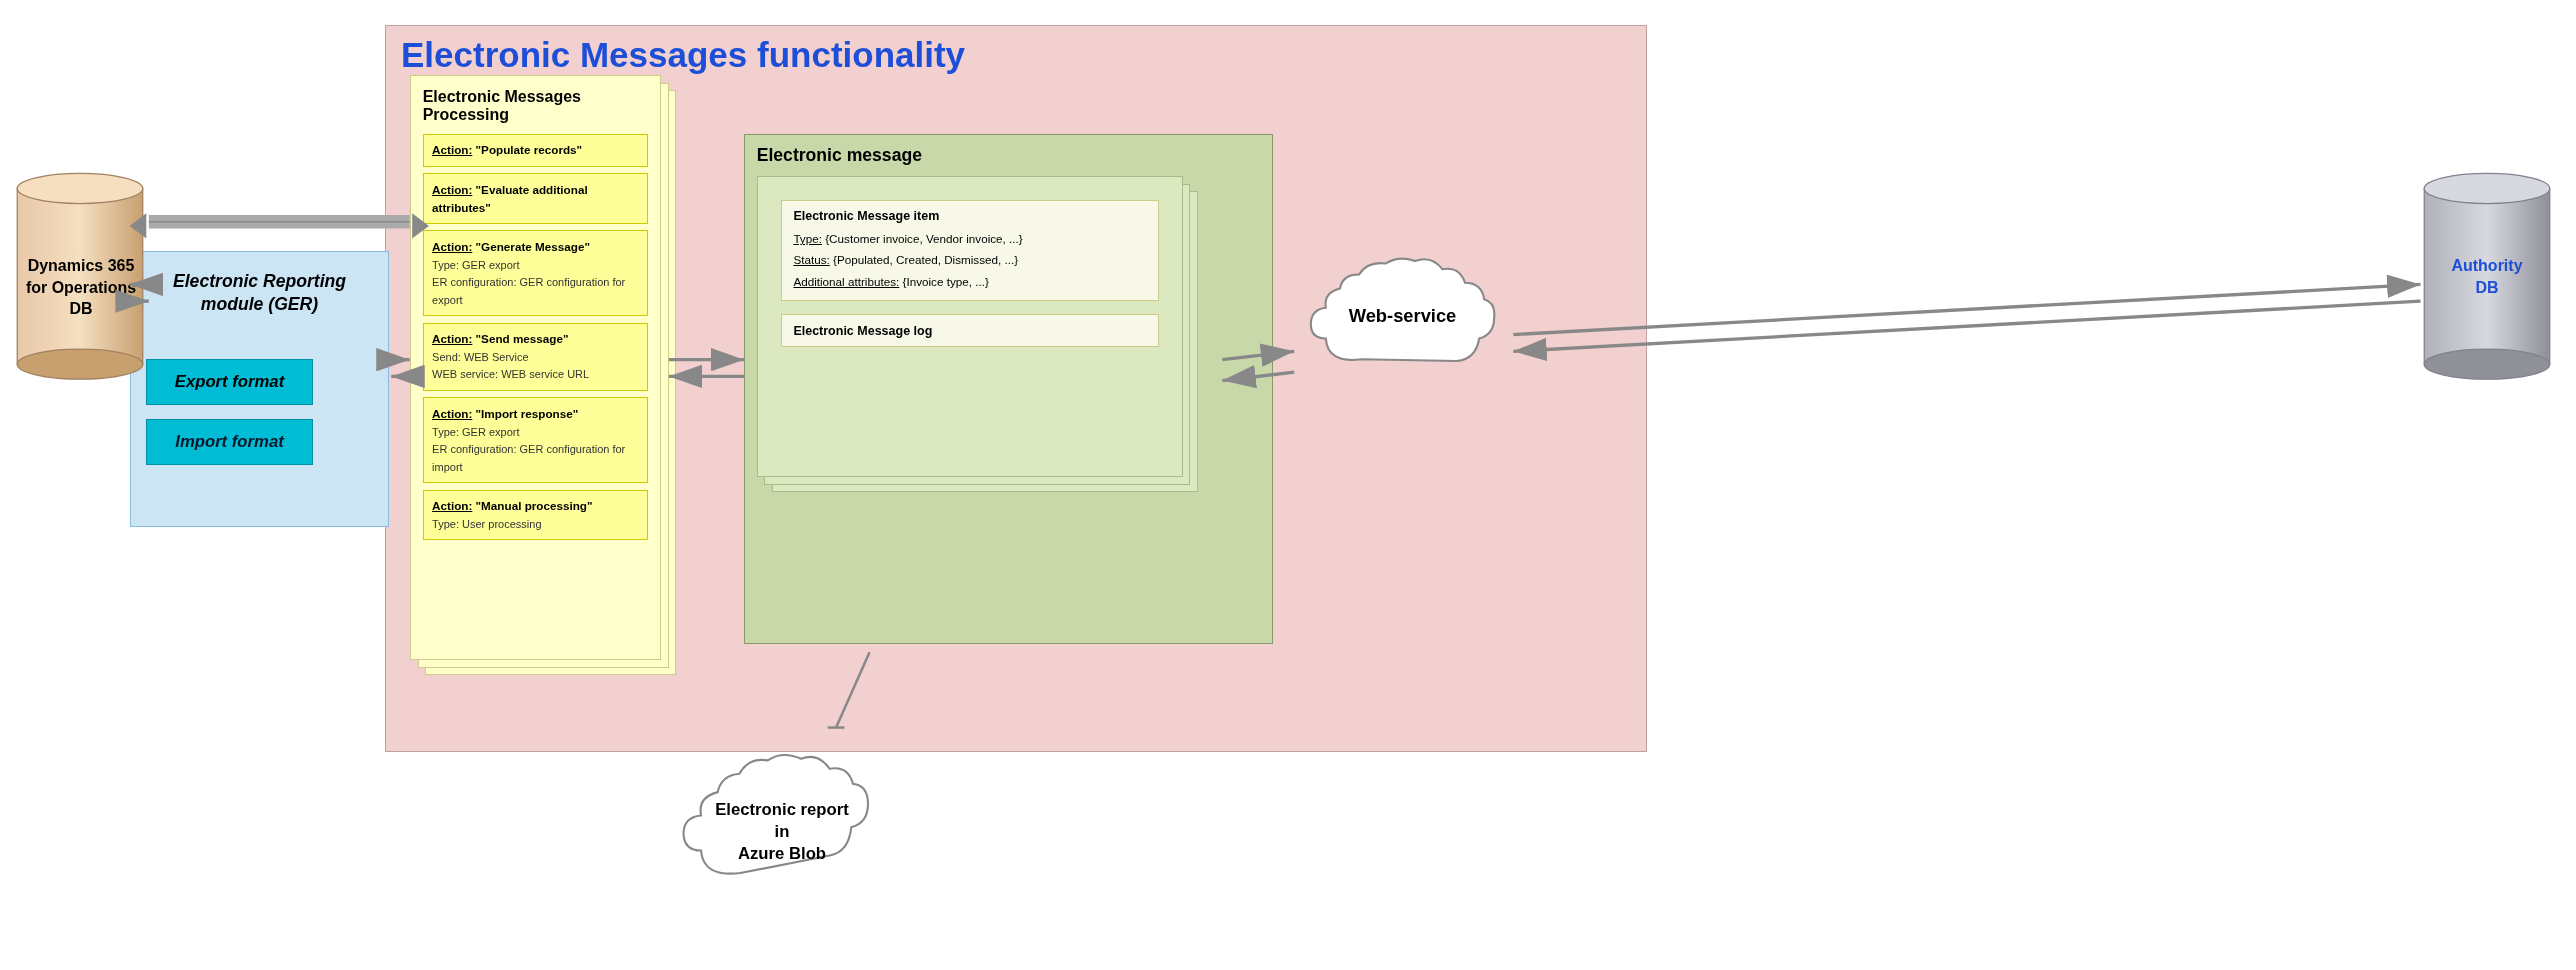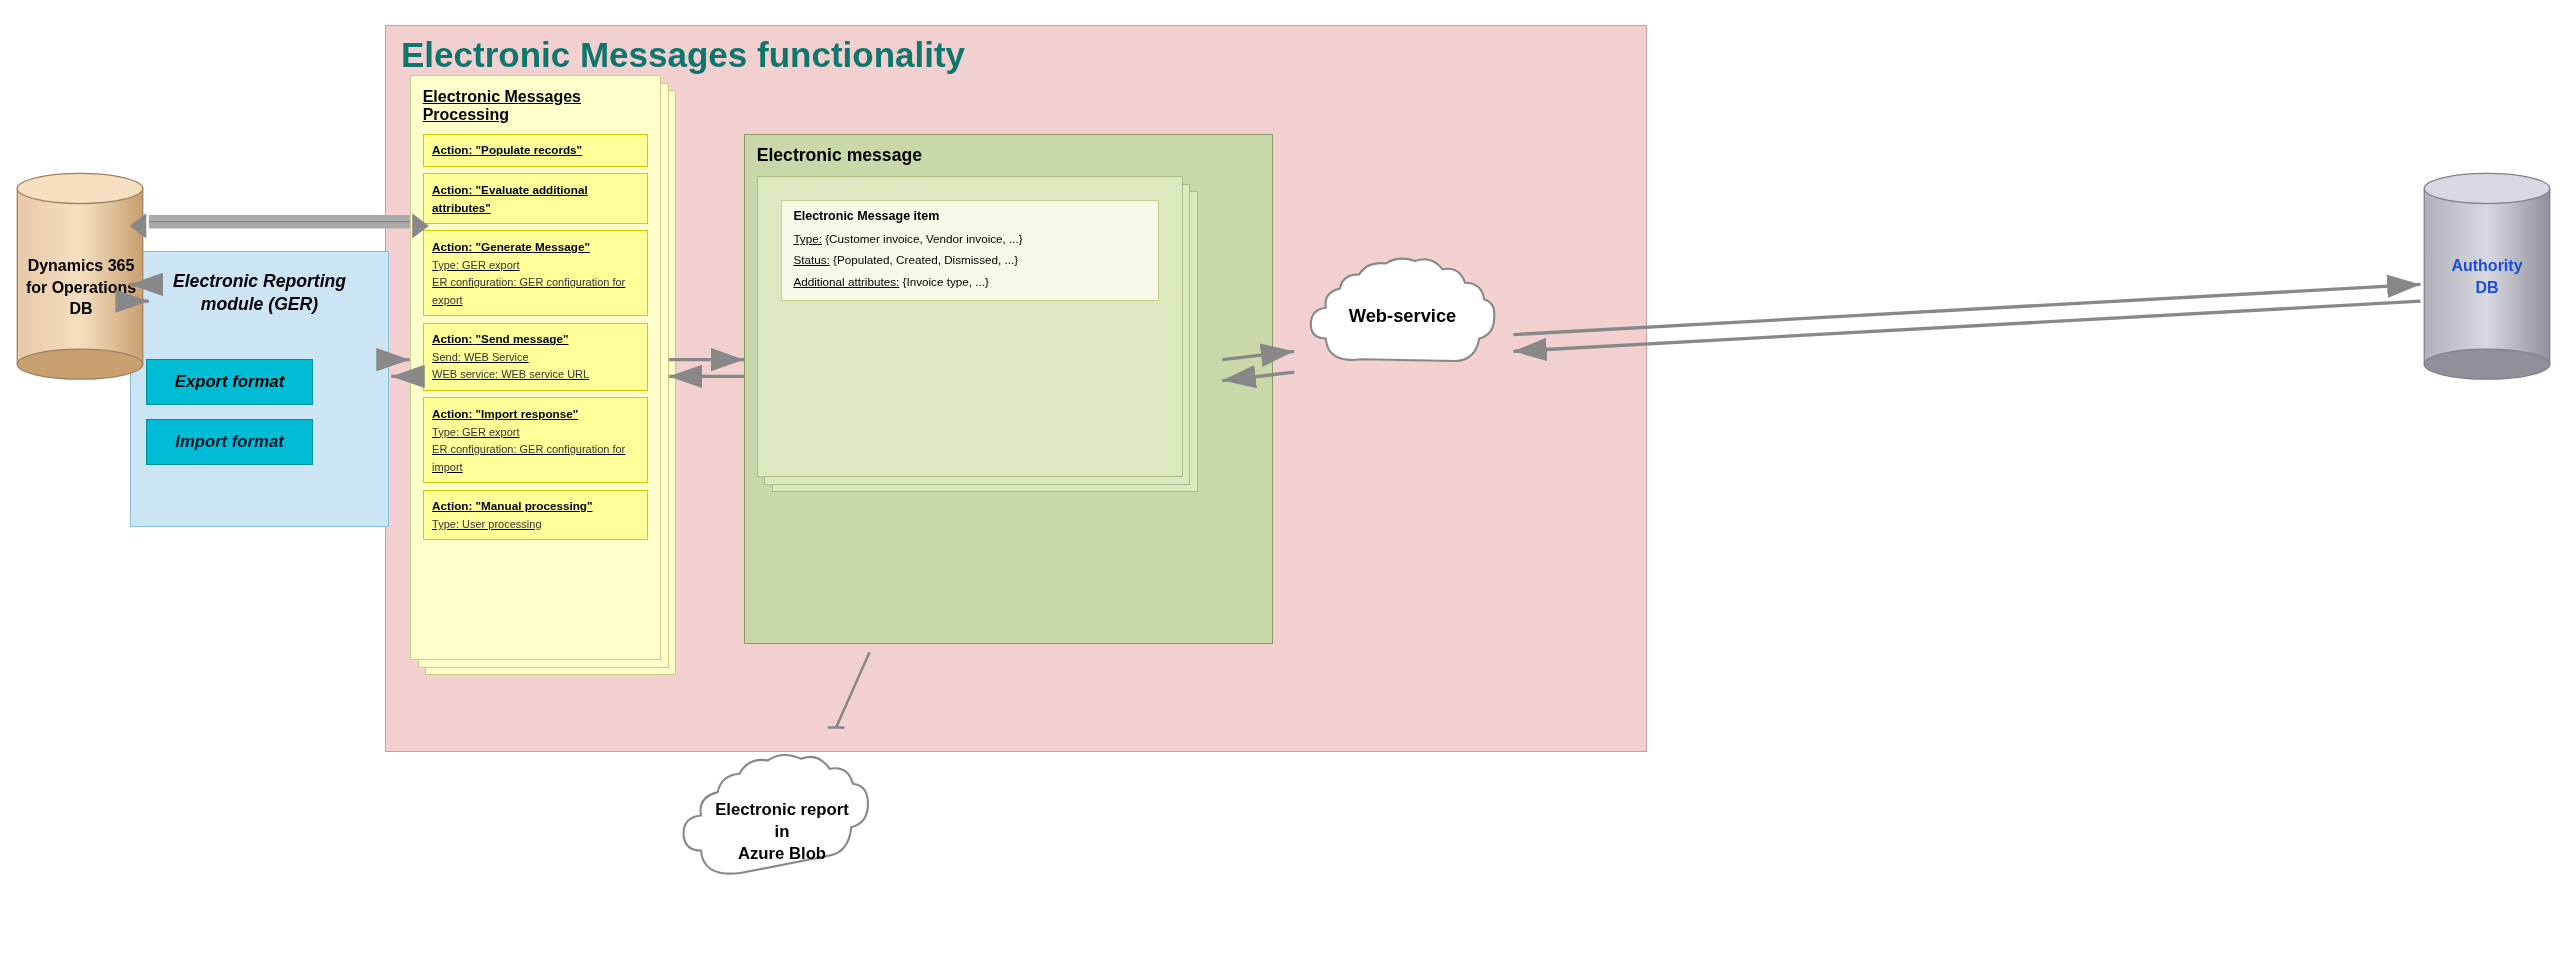--- a/index.html
+++ b/index.html
@@ -29,21 +29,21 @@
       background: #f2d0d0;
       border: 1.7px solid #c0a0a0;
     }
 
     .em-functionality-title {
       position: absolute;
       left: 401px;
       top: 35px;
       font-size: 35px;
       font-weight: bold;
-      color: #0f766e;
+      color: #1d4ed8;
     }
 
     
     .er-module-box {
       position: absolute;
       left: 130px;
       top: 251px;
       width: 259px;
       height: 276px;
       background: #cce5f5;
@@ -118,21 +118,20 @@
 
     .em-processing-paper-front {
       position: absolute;
       left: 0px;
       top: 0px;
       width: 251px;
       height: 585px;
       background: #ffffcc;
       border: 1.7px solid #cccc88;
       padding: 11.7px;
-      text-decoration: underline;
     }
 
     .em-processing-title {
       font-size: 16px;
       font-weight: bold;
       color: #000;
       margin-bottom: 10px;
     }
 
     
@@ -225,20 +224,23 @@
           <div style="font-size: 11.7px; line-height: 1.8;">
             <span style="text-decoration: underline;">Type:</span>
             <span>{Customer invoice, Vendor invoice, ...}</span><br>
             <span style="text-decoration: underline;">Status:</span>
             <span>{Populated, Created, Dismissed, ...}</span><br>
             <span style="text-decoration: underline;">Additional attributes:</span>
             <span>{Invoice type, ...}</span>
           </div>
         </div>
 
+        <div style="background: #f8f8e8; border: 1.3px solid #cccc88; padding: 8.4px 11.7px;">
+          <div style="font-weight: bold; font-size: 12.5px;">Electronic Message log</div>
+        </div>
       </div>
     </div>
   </div>
 
   <svg style="position:absolute; left:12.5px; top:155px; width:134px; height:251px;" viewBox="0 0 160 300">
     <defs>
       <linearGradient id="cylGrad1" x1="0" y1="0" x2="1" y2="0">
         <stop offset="0%" stop-color="#e8c8a8"></stop>
         <stop offset="50%" stop-color="#f5dfc0"></stop>
         <stop offset="100%" stop-color="#c8a070"></stop>

